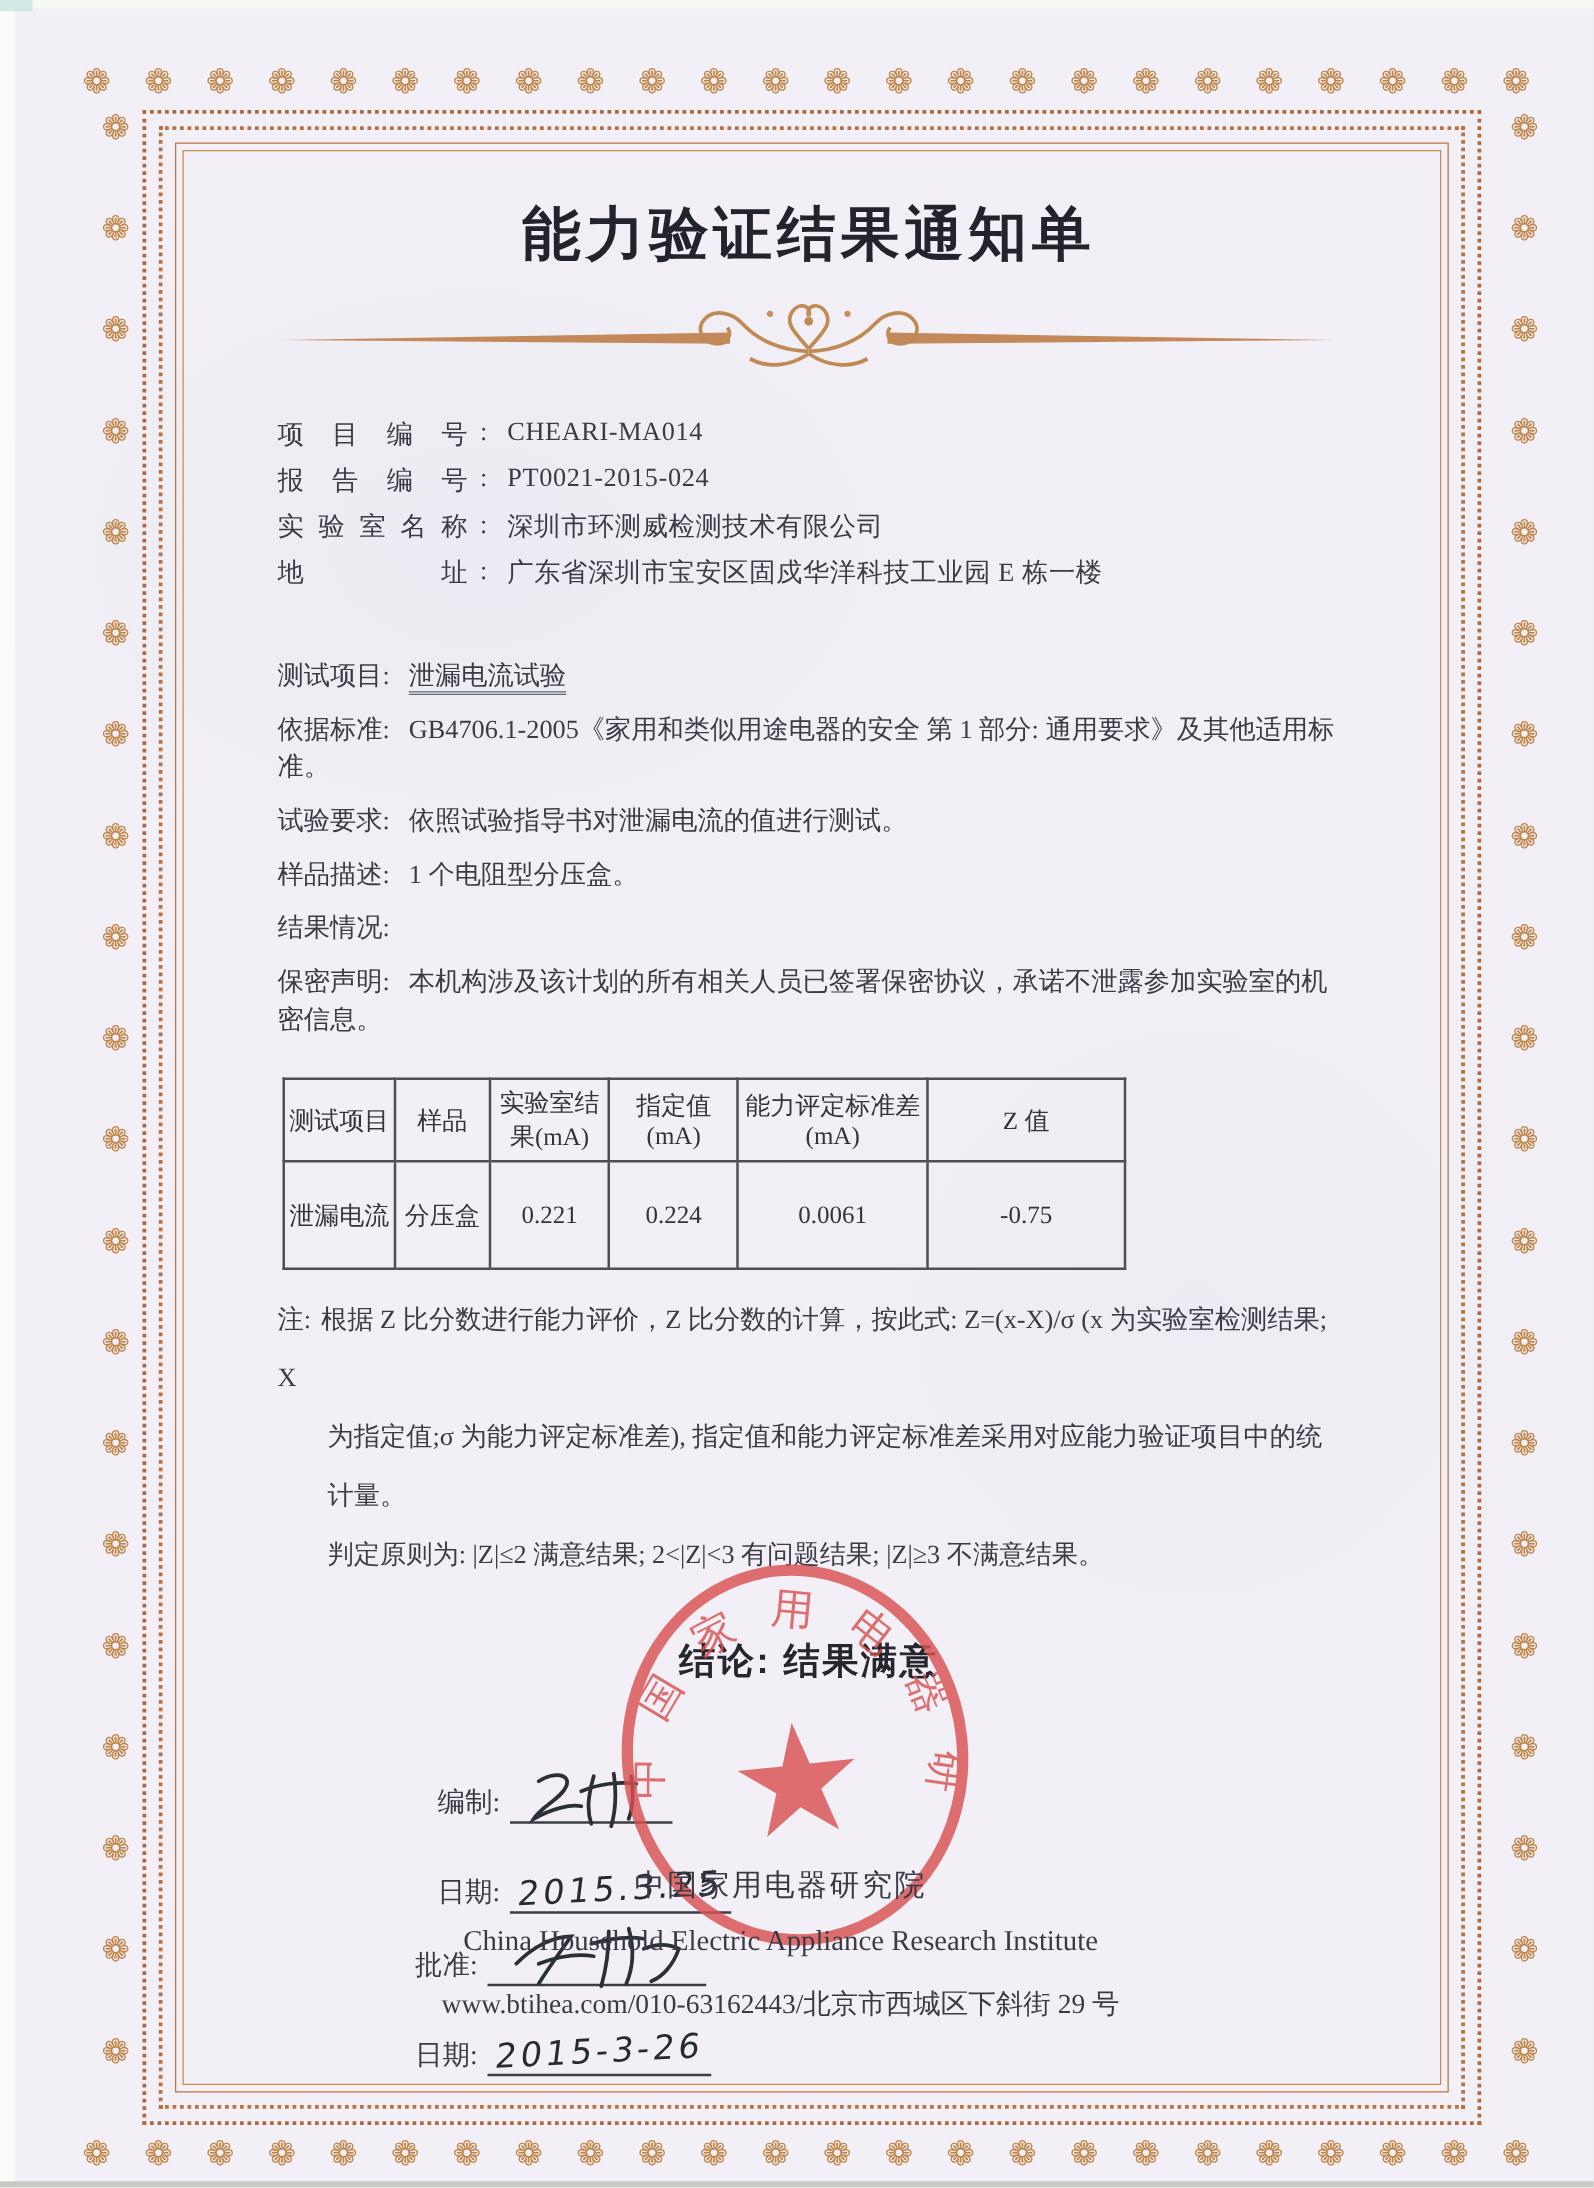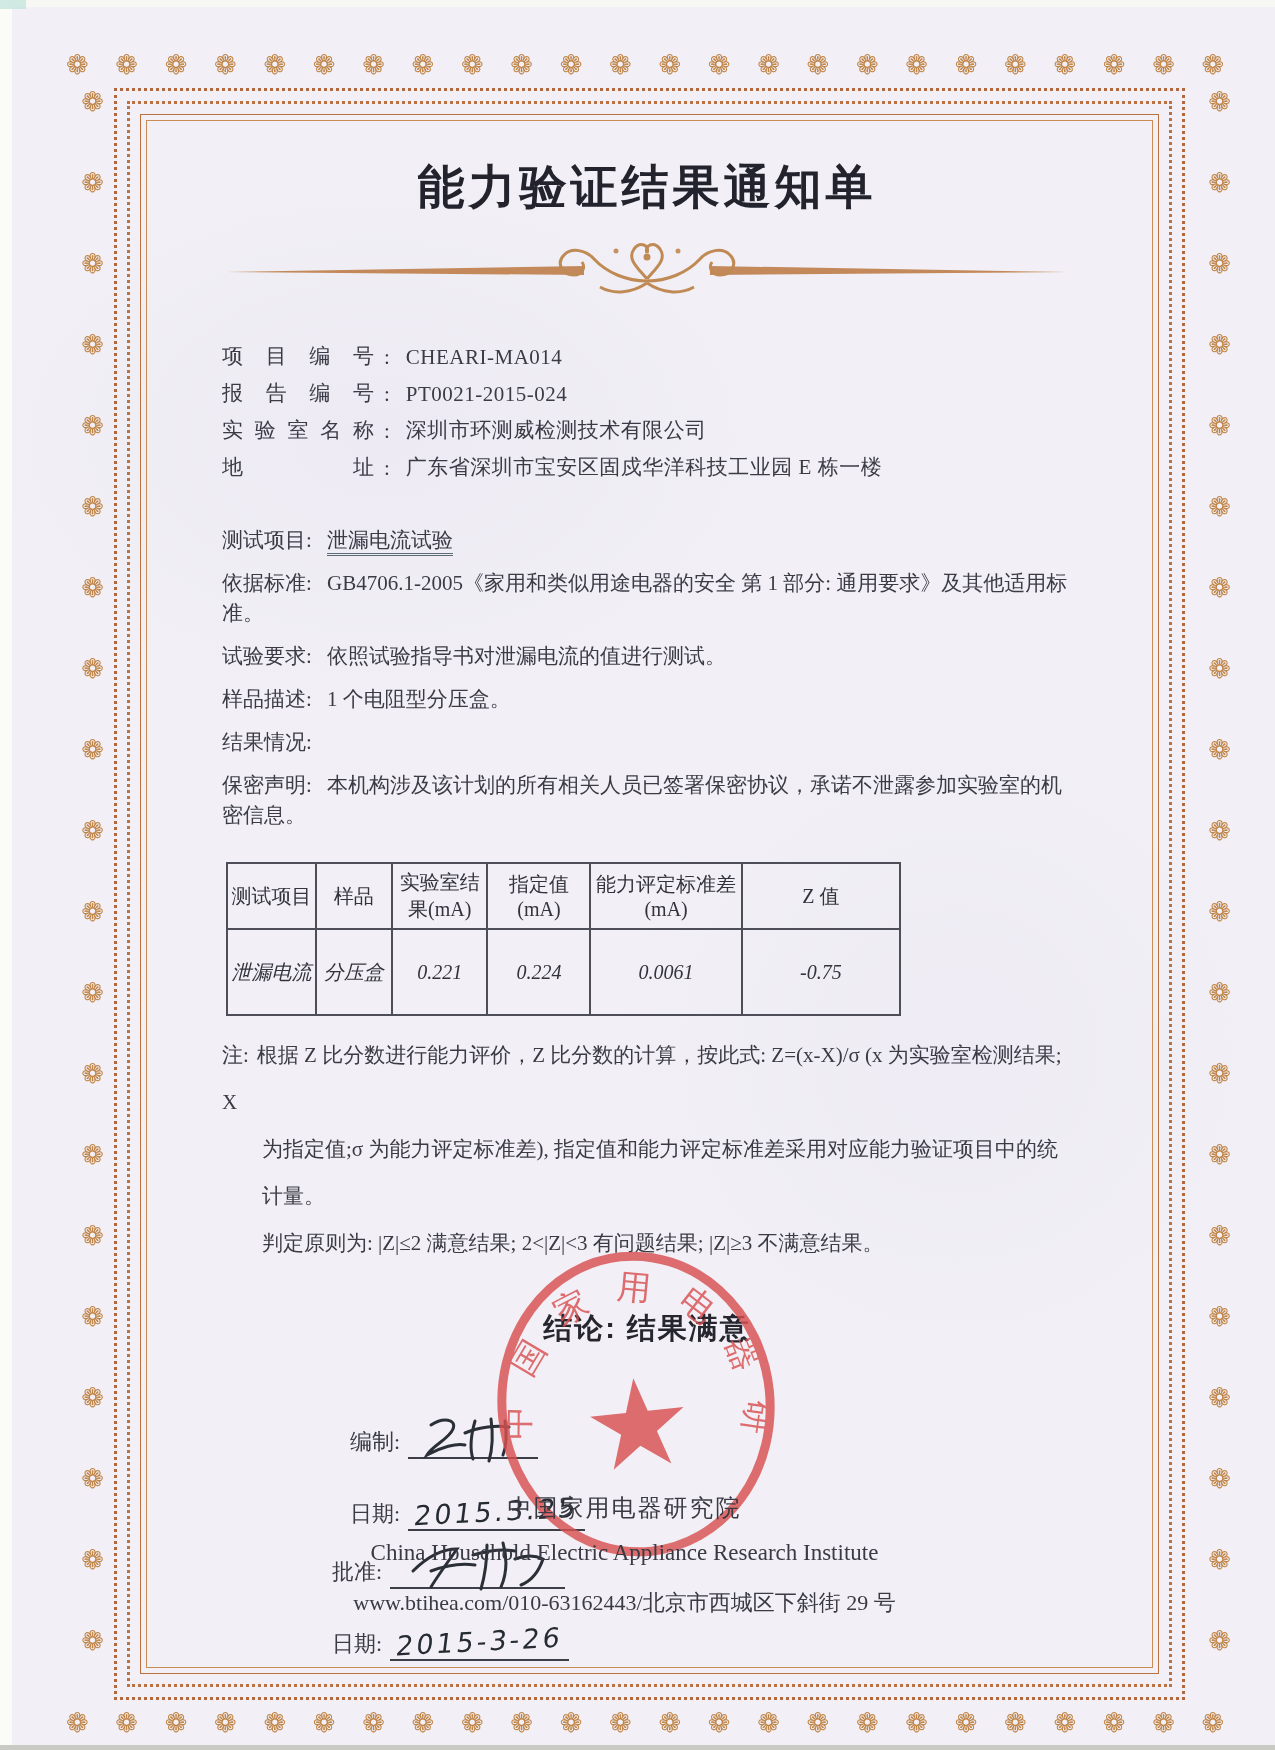--- a/index.html
+++ b/index.html
@@ -37,40 +37,40 @@
   
   .content{position:absolute;left:198px;width:850px;top:0;color:#35353f;margin-left:24px;}
   .doc-title{
     margin-top:156px;text-align:center;
     font-family:"Liberation Sans","DejaVu Sans",sans-serif;
     font-size:47px;font-weight:700;letter-spacing:4px;color:#23232d;
   }
   .divider{display:block;margin:18px auto 0 auto;}
 
   .fields{margin-top:30px;font-size:21px;color:#3b3b46;}
-  .field-row{display:flex;align-items:flex-end;height:37px;}
+  .field-row{display:flex;align-items:flex-start;height:37px;}
   .field-label{display:inline-block;width:152px;text-align:justify;text-align-last:justify;white-space:nowrap;overflow:hidden;}
   .field-colon{margin:0 16px 0 10px;}
   .field-value{letter-spacing:.5px;}
 
   .sections{margin-top:44px;font-size:21px;color:#3b3b46;}
   .sec-row{margin-bottom:13px;line-height:30px;}
   .sec-label{margin-right:10px;}
   .u{border-bottom:3px double #5c6a74;padding-bottom:1px;}
 
   table.results{
     margin-top:32px;margin-left:4px;
     border-collapse:collapse;width:675px;table-layout:fixed;
     font-size:20px;color:#33333d;
   }
   table.results th,table.results td{
     border:2px solid #4e4e58;text-align:center;font-weight:400;
   }
   table.results th{height:62px;}
-  table.results td{height:82px;font-style:italic;}
+  table.results td{height:82px;}
 
   .note{margin-top:16px;font-size:21px;line-height:47px;color:#3b3b46;}
   .note .row2,.note .row3{margin-left:40px;}
   .note .prefix{margin-right:8px;}
 
   .conclusion{
     margin-top:42px;text-align:center;
     font-family:"Liberation Sans","DejaVu Sans",sans-serif;
     font-size:29px;font-weight:700;letter-spacing:2px;color:#26262f;
   }

